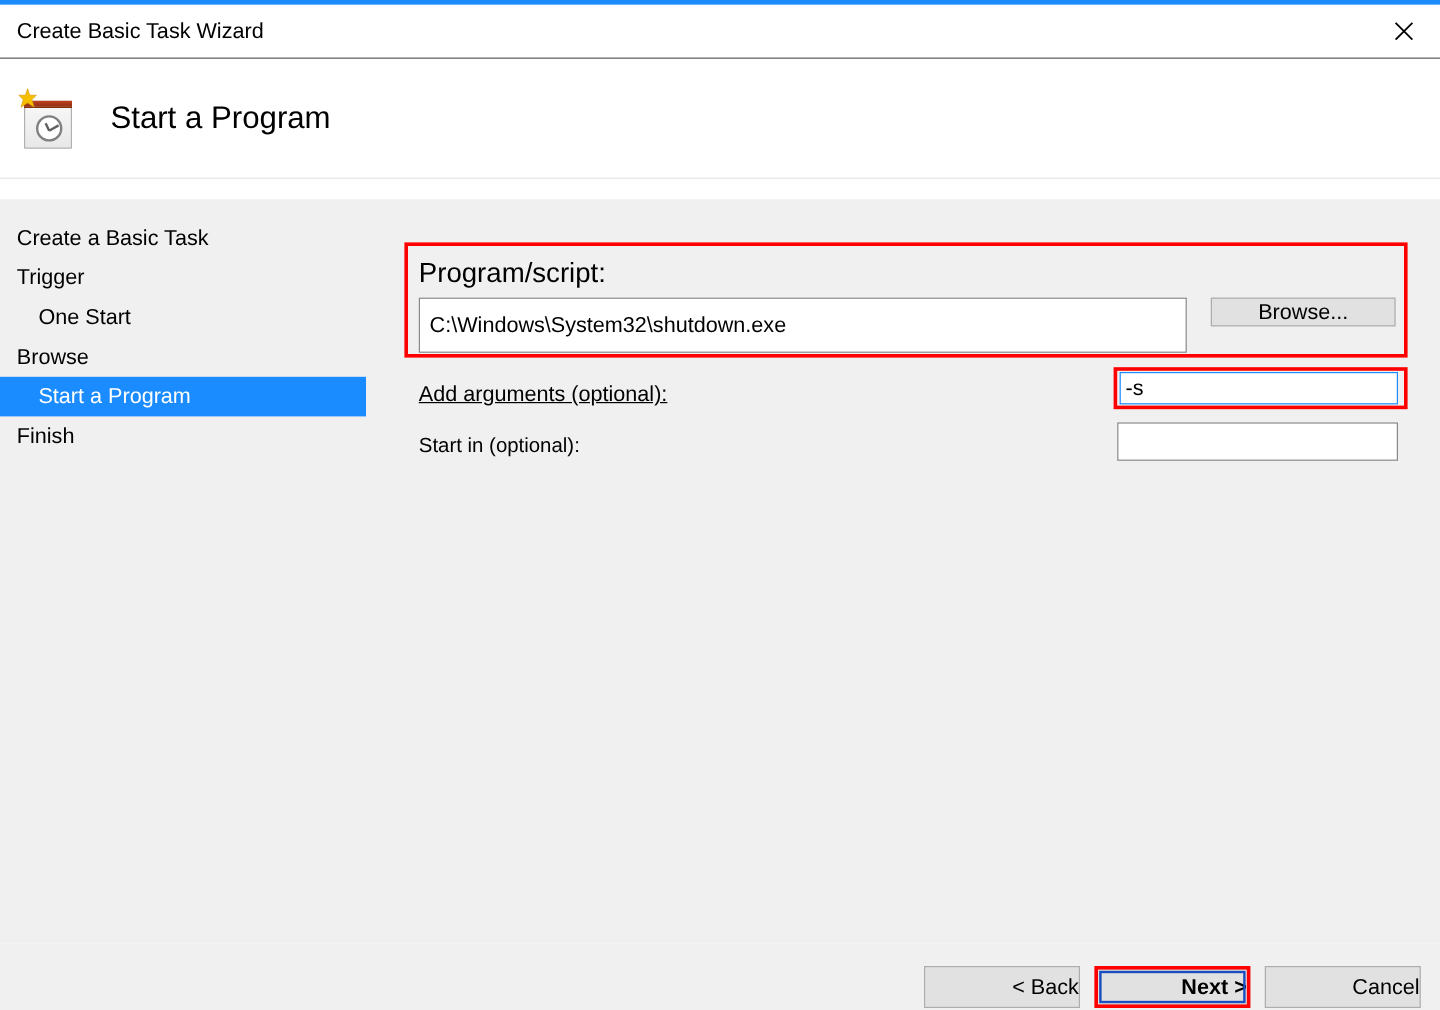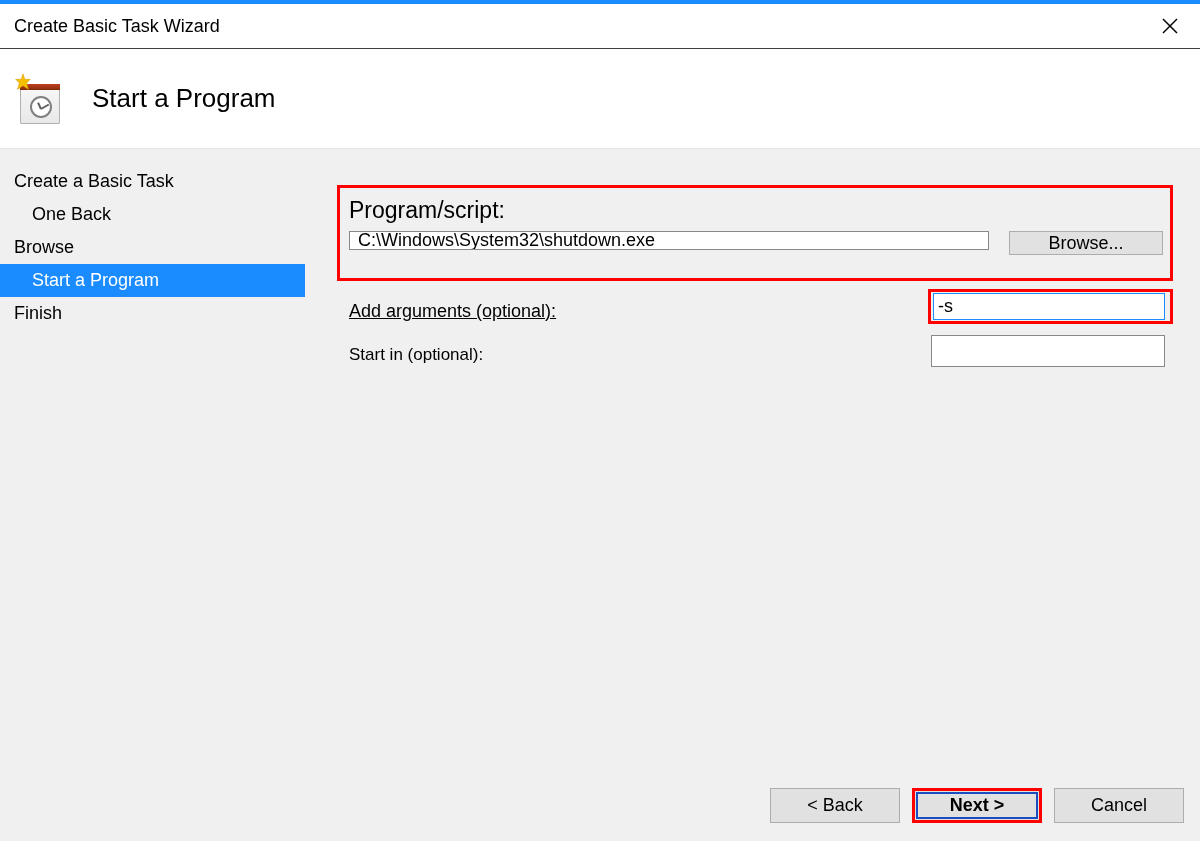--- a/index.html
+++ b/index.html
@@ -116,20 +116,21 @@
     }
     .page-title {
       font-size: 26px;
       color: #000;
       font-weight: 400;
     }
     .content-area {
       display: flex;
       height: 620px;
       background: #f0f0f0;
+      margin-top: 17px;
     }
     .sidebar {
       width: 305px;
       padding-top: 16px;
       font-size: 18px;
     }
     .sidebar-item {
       padding: 6px 14px;
       color: #000;
       cursor: pointer;
@@ -172,21 +173,21 @@
       left: 44px;
       top: 48px;
       font-size: 23px;
       color: #000;
     }
     .program-input {
       position: absolute;
       left: 44px;
       top: 82px;
       width: 640px;
-      height: 19px;
+      height: 46px;
       border: 1px solid #888;
       background: #fff;
       font-size: 18px;
       padding: 0 8px;
       outline: none;
     }
     .browse-btn {
       position: absolute;
       left: 704px;
       top: 82px;
@@ -245,20 +246,21 @@
       padding-right: 16px;
       gap: 12px;
     }
     .wiz-btn {
       width: 130px;
       height: 35px;
       background: #e1e1e1;
       border: 1px solid #adadad;
       font-size: 18px;
       cursor: pointer;
+      text-align: right;
     }
     .wiz-btn.highlighted {
       border: 3px solid #ff0000;
       outline: 2px solid #1a4dbf;
       outline-offset: -6px;
       font-weight: bold;
     }
     svg { display: block; }
   </style>
 </head>
@@ -287,21 +289,22 @@
       <polygon points="12,2 14,8 20,8 16,12 18,19 12,15 6,19 8,12 4,8 10,8" fill="#f6c000" stroke="#d49000" stroke-width="0.5"></polygon>
     </svg>
   </div>
   <div class="page-title">Start a Program</div>
 </div>
 
 <div class="content-area">
 
   <div class="sidebar">
     <div class="sidebar-item">Create a Basic Task</div>
-    <div class="sidebar-subitem">One Back</div>
+    <div class="sidebar-item">Trigger</div>
+    <div class="sidebar-subitem">One Start</div>
     <div class="sidebar-item">Browse</div>
     <div class="sidebar-subitem selected">Start a Program</div>
     <div class="sidebar-item">Finish</div>
   </div>
 
   <div class="main-panel">
 
     <div class="label-program">Program/script:</div>
     <input type="text" class="program-input" value="C:\Windows\System32\shutdown.exe" style="">
     <button class="browse-btn">Browse...</button>

